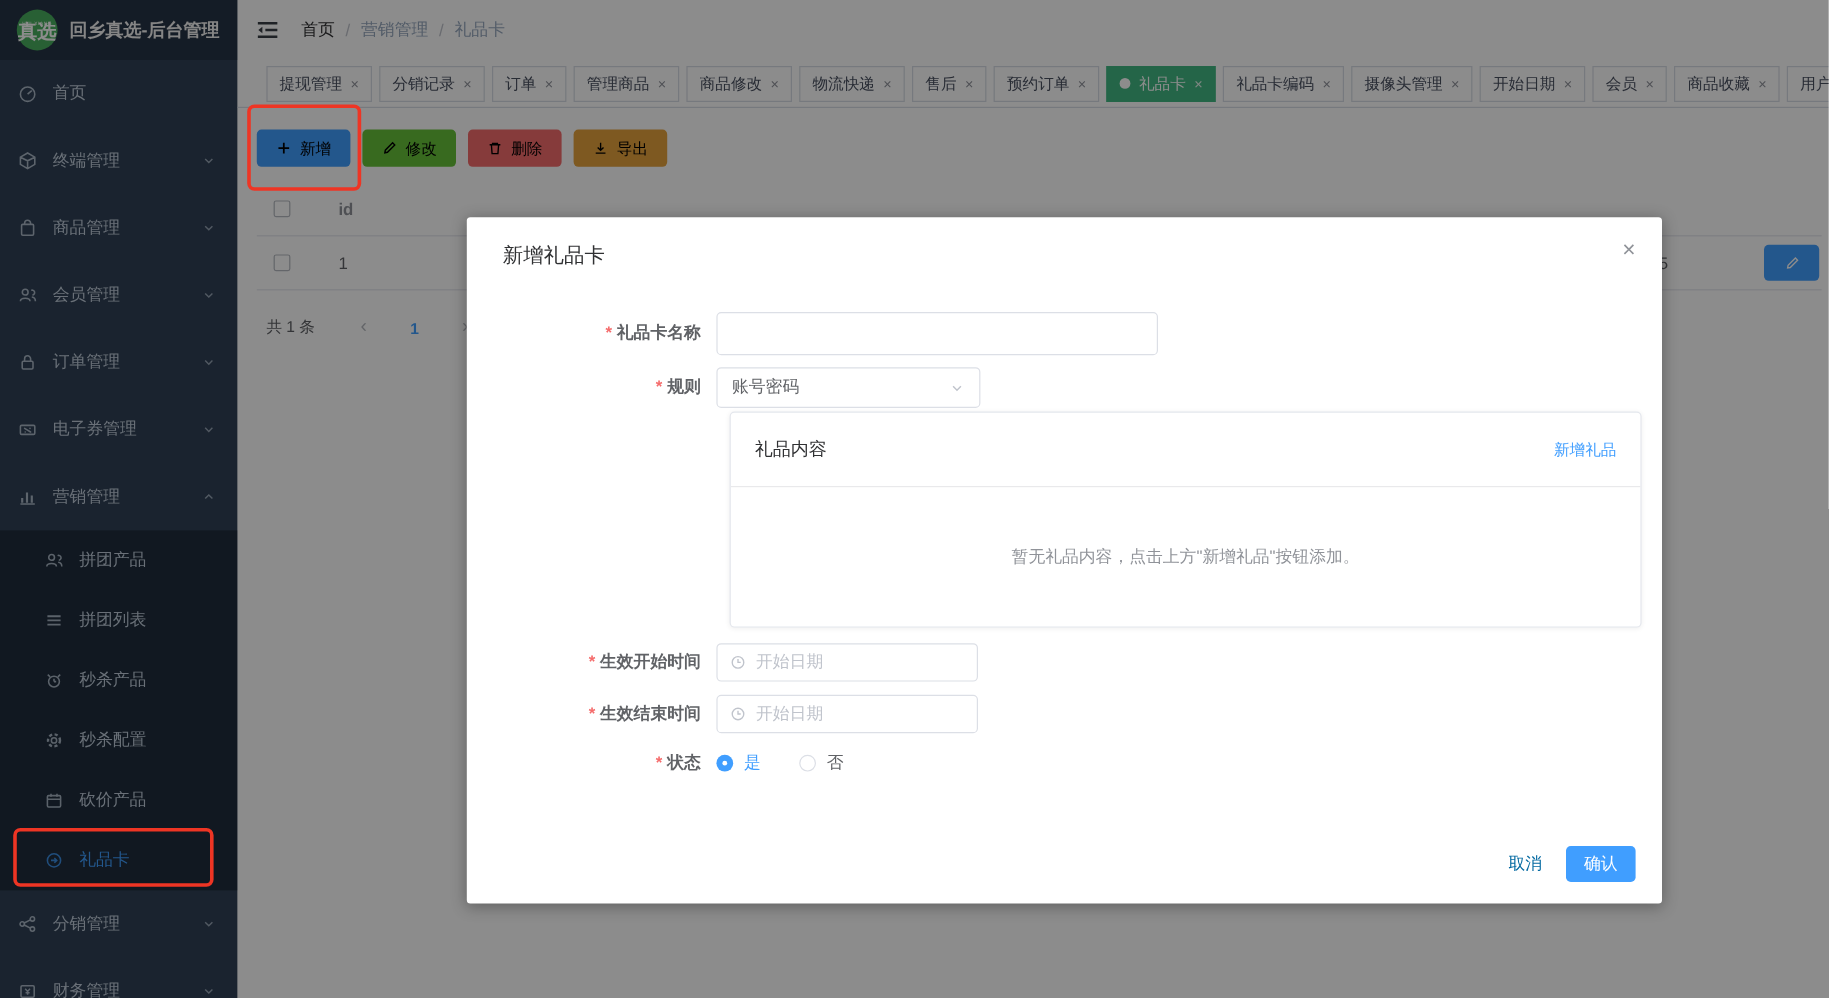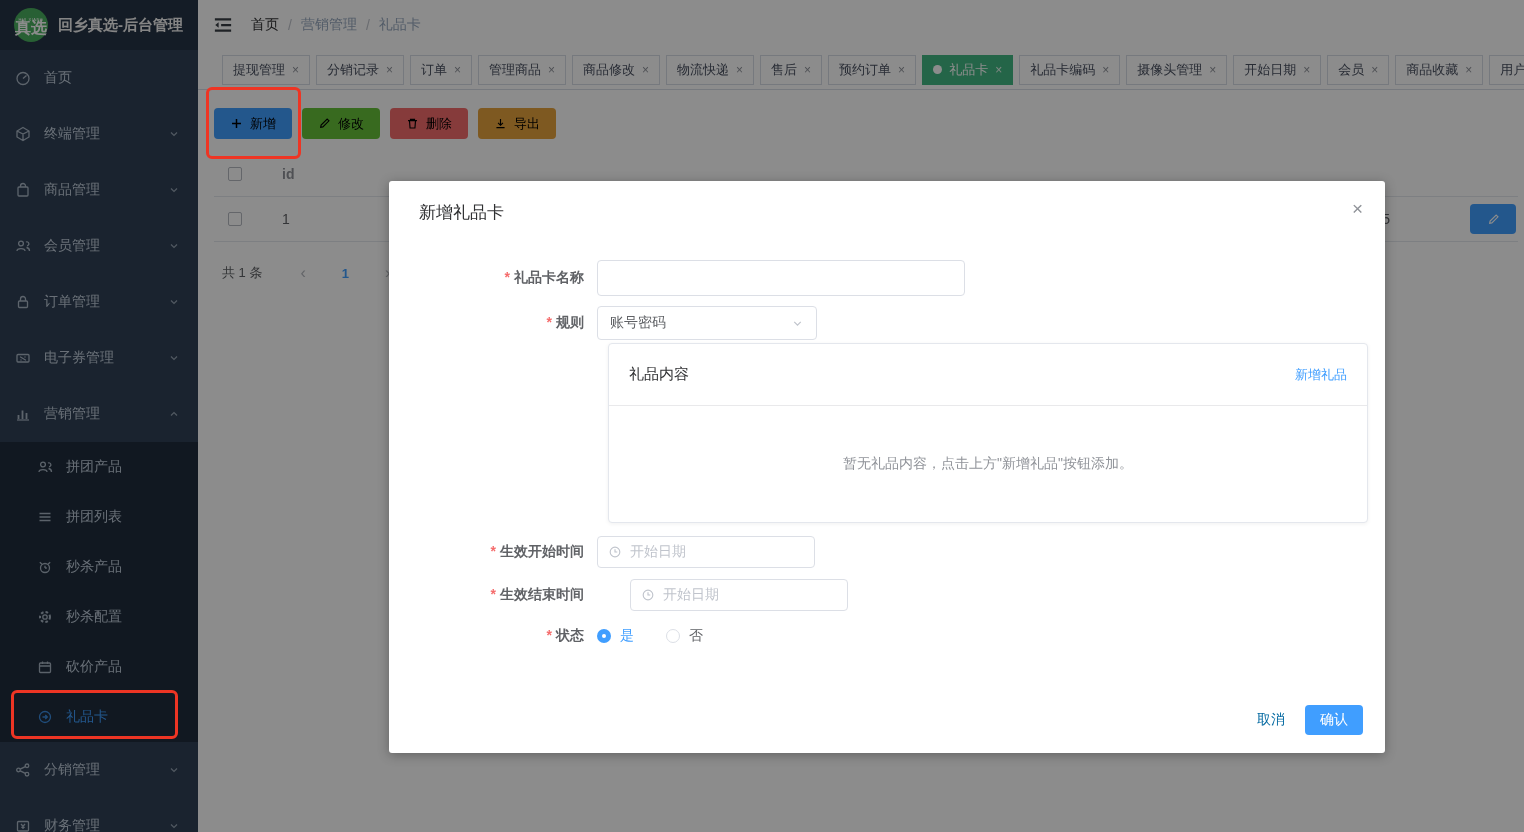--- a/index.html
+++ b/index.html
@@ -93,21 +93,21 @@
   .panel-head { height:62px; display:flex; align-items:center; justify-content:space-between;
                 padding:0 20px; border-bottom:1px solid #e9e9eb; }
   .panel-title { font-size:15px; color:#303133; }
   .panel-link { font-size:13px; color:#409EFF; background:none; border:none; cursor:pointer; }
   .panel-body { height:116px; display:flex; align-items:center; justify-content:center;
                 color:#909399; font-size:14px; }
 
   .date-inp { width:218px; height:32px; display:flex; align-items:center; gap:8px; padding:0 10px; }
   .date-inp .ph { color:#c0c4cc; }
   .date-inp svg { width:14px; height:14px; color:#c0c4cc; }
-  .mt13 { margin-top:13px; } .mt11 { margin-top:11px;gap:33px; } .mt16 { margin-top:16px; }
+  .mt13 { margin-top:13px; } .mt11 { margin-top:11px; } .mt16 { margin-top:16px; }
 
   .radio-group { display:flex; align-items:center; gap:32px; }
   .radio-opt { display:flex; align-items:center; gap:9px; cursor:pointer; }
   .radio { width:14px; height:14px; border-radius:50%; position:relative; flex:none; }
   .radio.on { background:#409EFF; }
   .radio.on::after { content:""; position:absolute; left:5px; top:5px; width:4px; height:4px;
                      border-radius:50%; background:#fff; }
   .radio.off { background:#fff; border:1px solid #dcdfe6; }
   .radio-label-on { color:#409EFF; }
   .radio-label-off { color:#606266; }

